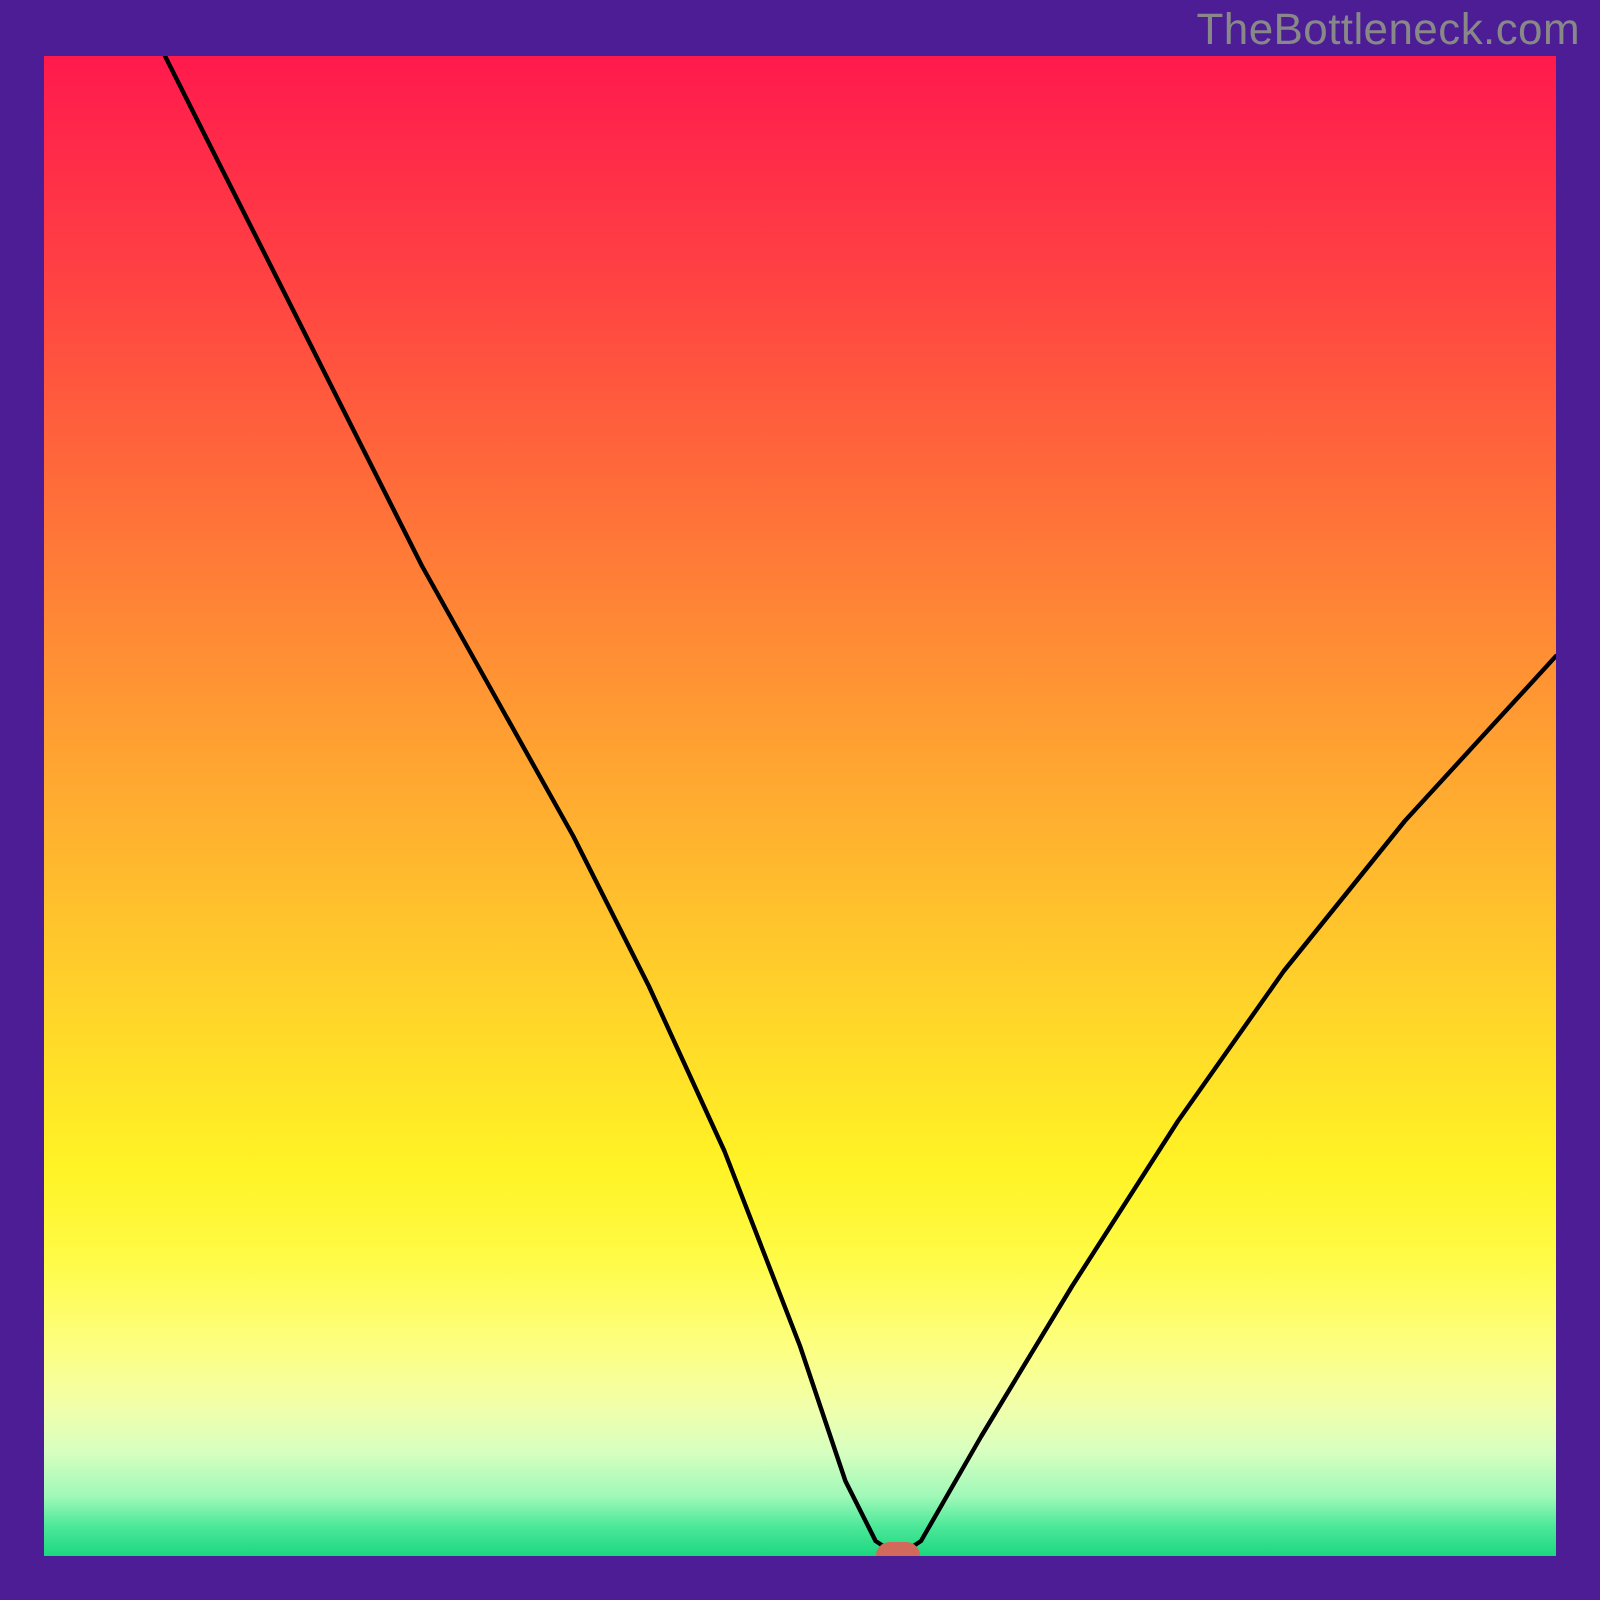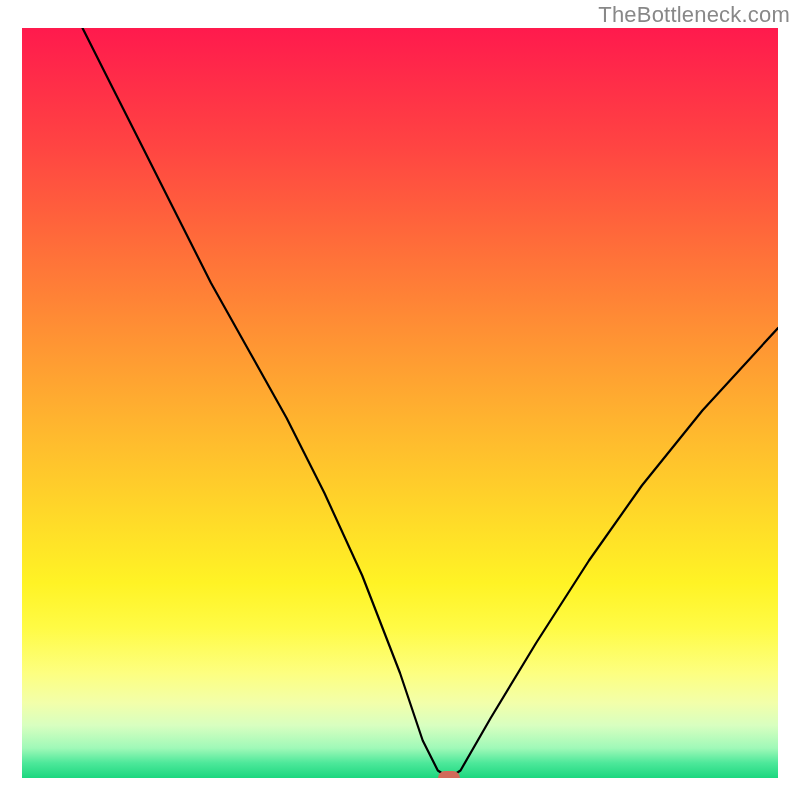--- a/index.html
+++ b/index.html
@@ -7,21 +7,21 @@
     padding: 0;
     width: 800px;
     height: 800px;
     background: #000;
     overflow: hidden;
   }
   .container {
     position: relative;
     width: 800px;
     height: 800px;
-    background: #ffffff;
+    background: #4c1d95;
   }
   .watermark {
     position: absolute;
     top: 2px;
     right: 10px;
     color: #888;
     font-family: Arial, Helvetica, sans-serif;
     font-size: 22px;
     font-weight: 500;
     z-index: 10;

